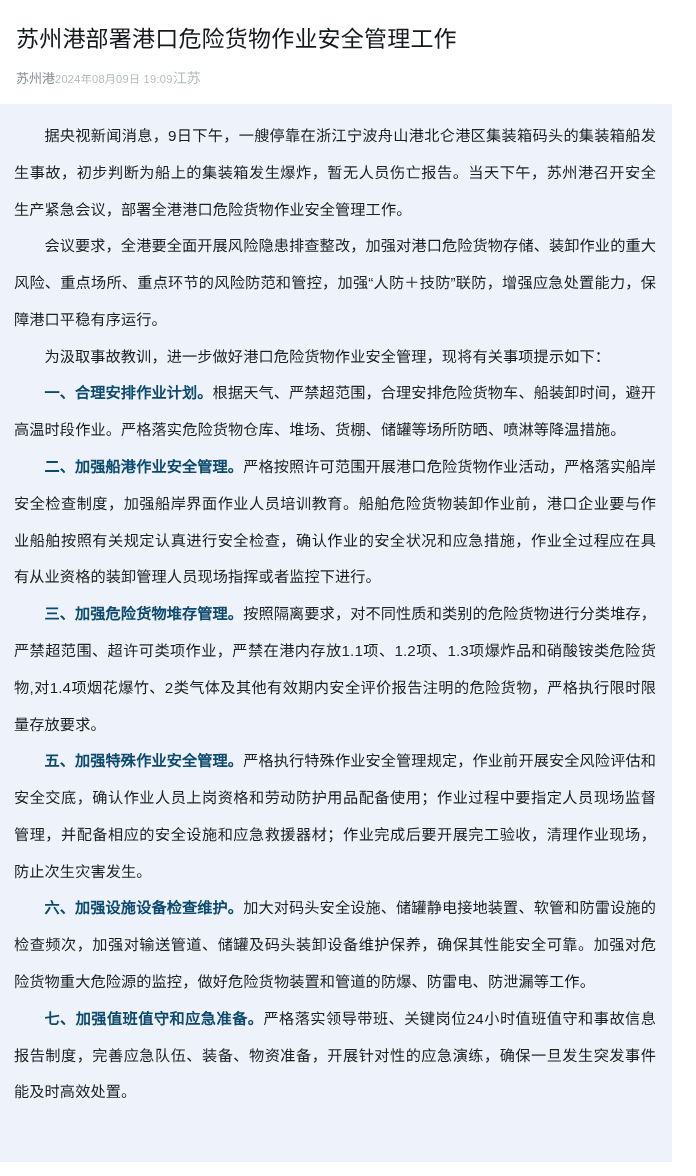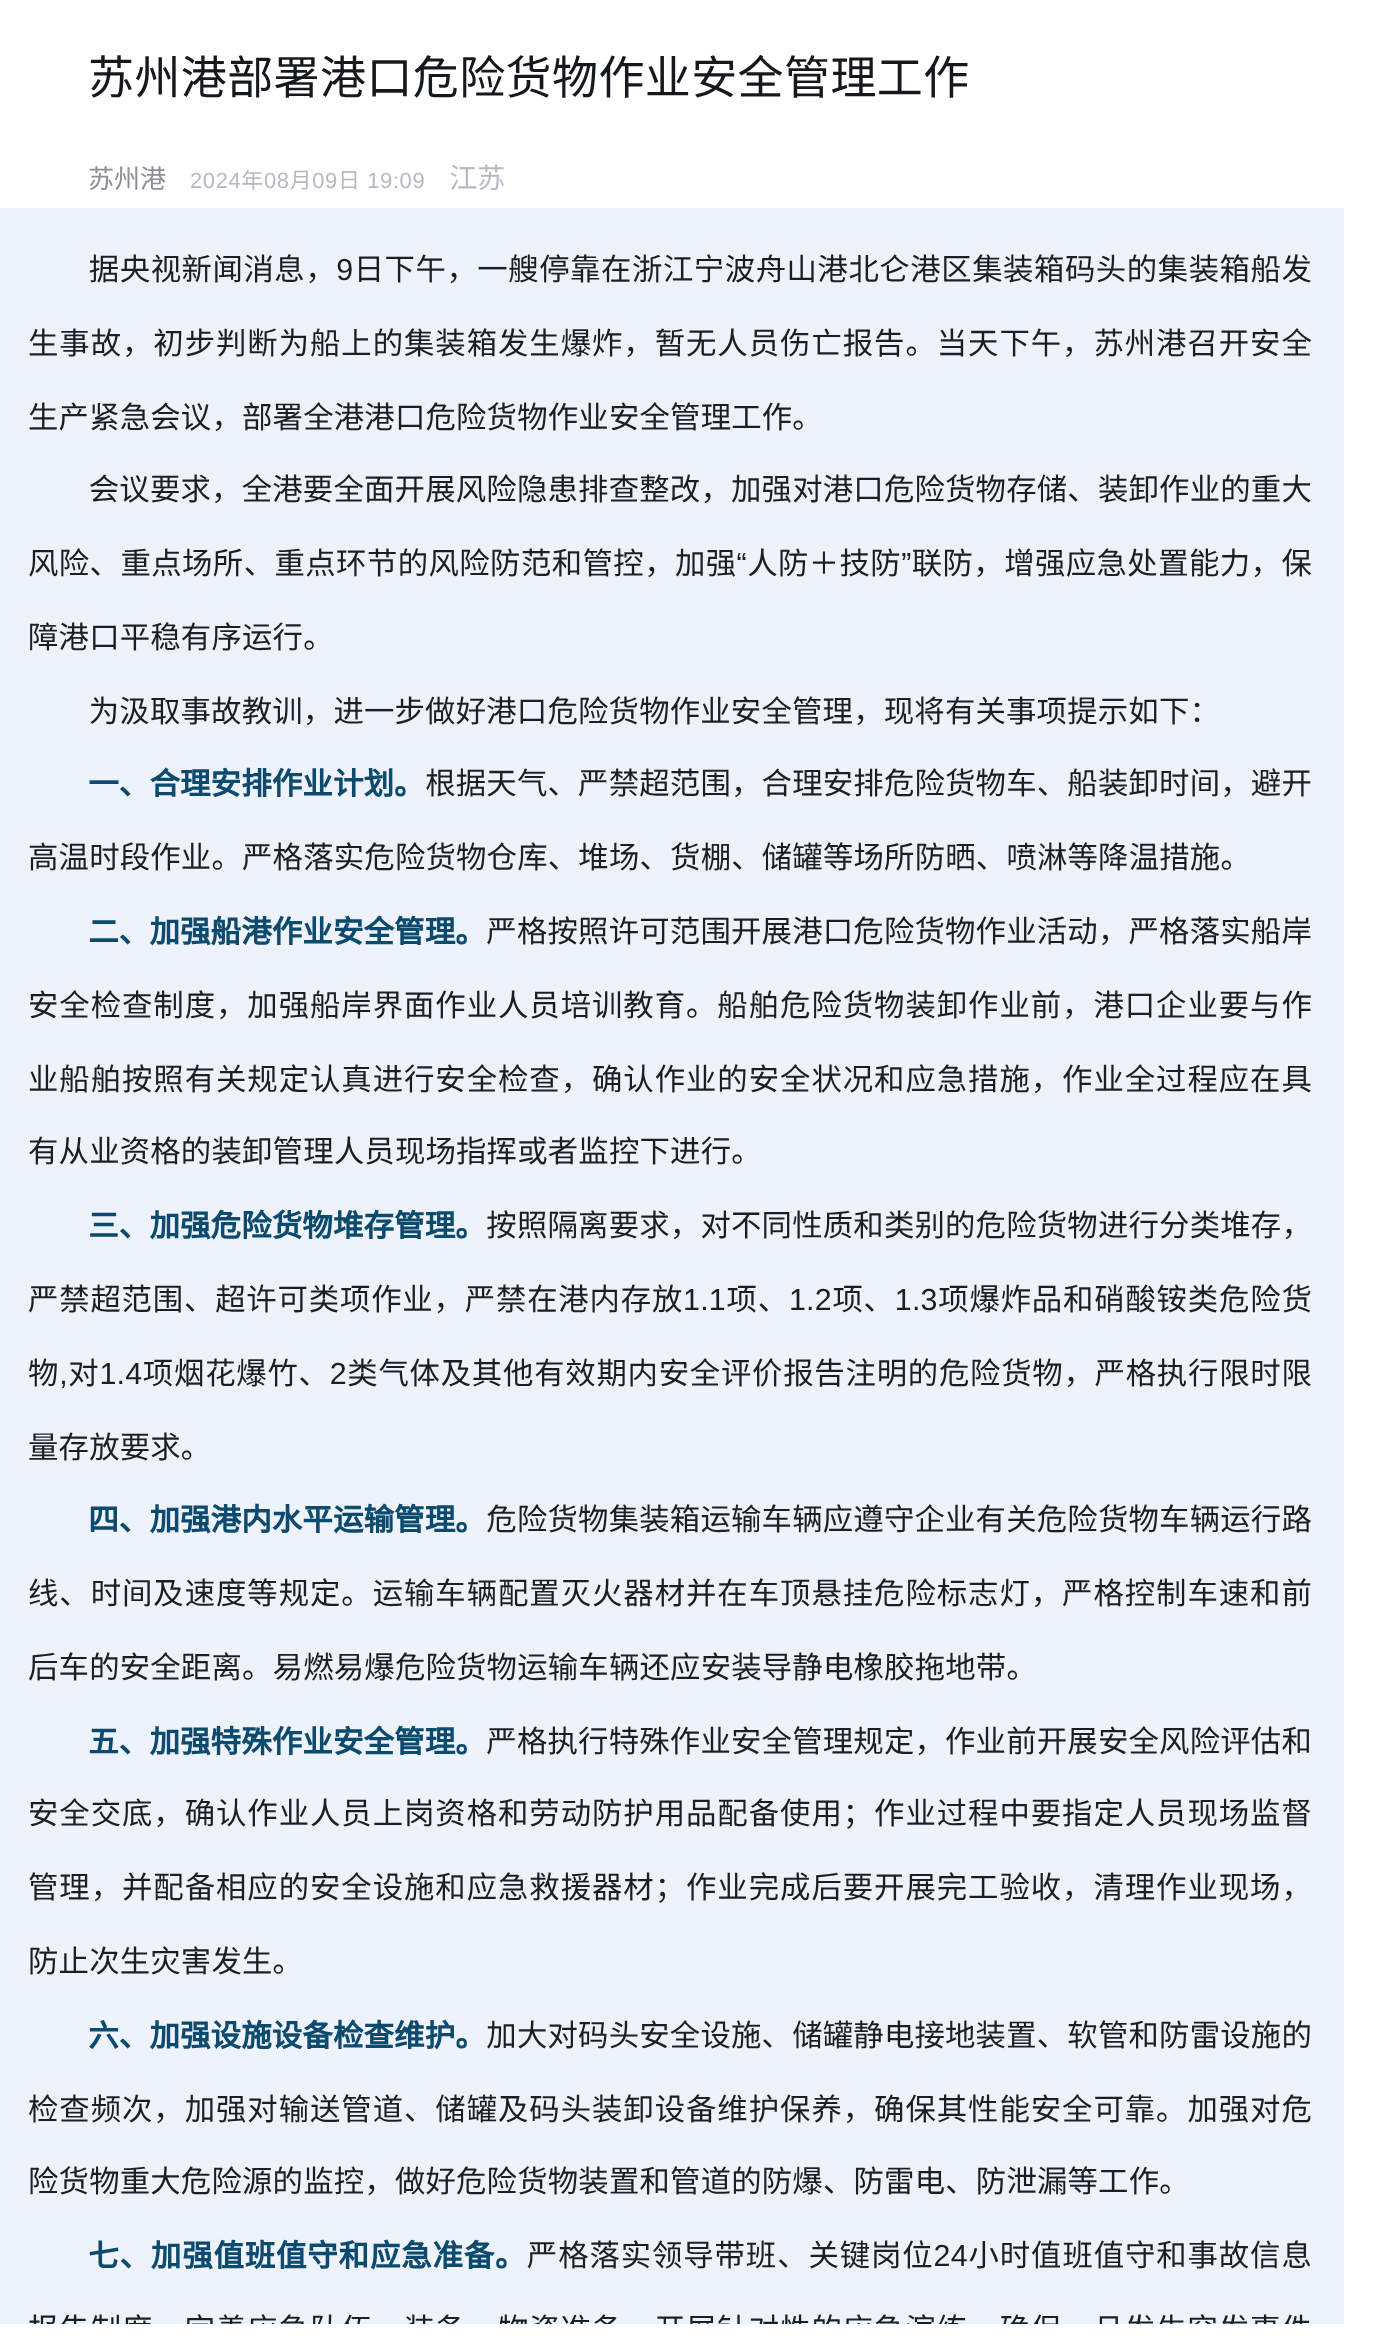--- a/index.html
+++ b/index.html
@@ -13,21 +13,20 @@
     font-family: "Liberation Sans", "DejaVu Sans", sans-serif;
     overflow: hidden;
   }
 
   .page {
     width: 632px;
     height: 1176px;
     position: relative;
     background: #ffffff;
     box-sizing: border-box;
-    padding-left: 28px;
   }
 
   
   .header {
     background: #ffffff;
     padding: 20px 16px 0 16px;
     box-sizing: border-box;
     height: 118px;
   }
 
@@ -35,26 +34,25 @@
     font-size: 23px;
     line-height: 1.32;
     color: #15181c;
     font-weight: 500;
     letter-spacing: 0.2px;
     margin: 0 0 0 0;
     padding-top: 4px;
   }
 
   .byline {
-    margin-top: 28px;
+    margin-top: 17px;
     font-size: 13px;
     line-height: 1;
     display: flex;
     align-items: baseline;
-    gap: 12px;
     white-space: nowrap;
   }
   .byline .source {
     color: #8a8f98;
     font-size: 13px;
   }
   .byline .datetime {
     color: #b5bac2;
     font-size: 11px;
     letter-spacing: 0.3px;
@@ -107,19 +105,18 @@
     </div>
   </div>
 
   <div class="body-panel" id="article-body">
   <p class="para"><span>据央视新闻消息，9日下午，一艘停靠在浙江宁波舟山港北仑港区集装箱码头的集装箱船发生事故，初步判断为船上的集装箱发生爆炸，暂无人员伤亡报告。当天下午，苏州港召开安全生产紧急会议，部署全港港口危险货物作业安全管理工作。</span></p>
       <p class="para"><span>会议要求，全港要全面开展风险隐患排查整改，加强对港口危险货物存储、装卸作业的重大风险、重点场所、重点环节的风险防范和管控，加强“人防＋技防”联防，增强应急处置能力，保障港口平稳有序运行。</span></p>
       <p class="para"><span>为汲取事故教训，进一步做好港口危险货物作业安全管理，现将有关事项提示如下：</span></p>
       <p class="para"><b class="lead">一、合理安排作业计划。</b><span>根据天气、严禁超范围，合理安排危险货物车、船装卸时间，避开高温时段作业。严格落实危险货物仓库、堆场、货棚、储罐等场所防晒、喷淋等降温措施。</span></p>
       <p class="para"><b class="lead">二、加强船港作业安全管理。</b><span>严格按照许可范围开展港口危险货物作业活动，严格落实船岸安全检查制度，加强船岸界面作业人员培训教育。船舶危险货物装卸作业前，港口企业要与作业船舶按照有关规定认真进行安全检查，确认作业的安全状况和应急措施，作业全过程应在具有从业资格的装卸管理人员现场指挥或者监控下进行。</span></p>
       <p class="para"><b class="lead">三、加强危险货物堆存管理。</b><span>按照隔离要求，对不同性质和类别的危险货物进行分类堆存，严禁超范围、超许可类项作业，严禁在港内存放1.1项、1.2项、1.3项爆炸品和硝酸铵类危险货物,对1.4项烟花爆竹、2类气体及其他有效期内安全评价报告注明的危险货物，严格执行限时限量存放要求。</span></p>
-      <p class="para"><b class="lead">四、加强港内水平运输管理。</b><span>危险货物集装箱运输车辆应遵守企业有关危险货物车辆运行路线、时间及速度等规定。运输车辆配置灭火器材并在车顶悬挂危险标志灯，严格控制车速和前后车的安全距离。易燃易爆危险货物运输车辆还应安装导静电橡胶拖地带。</span></p>
       <p class="para"><b class="lead">五、加强特殊作业安全管理。</b><span>严格执行特殊作业安全管理规定，作业前开展安全风险评估和安全交底，确认作业人员上岗资格和劳动防护用品配备使用；作业过程中要指定人员现场监督管理，并配备相应的安全设施和应急救援器材；作业完成后要开展完工验收，清理作业现场，防止次生灾害发生。</span></p>
       <p class="para"><b class="lead">六、加强设施设备检查维护。</b><span>加大对码头安全设施、储罐静电接地装置、软管和防雷设施的检查频次，加强对输送管道、储罐及码头装卸设备维护保养，确保其性能安全可靠。加强对危险货物重大危险源的监控，做好危险货物装置和管道的防爆、防雷电、防泄漏等工作。</span></p>
       <p class="para"><b class="lead">七、加强值班值守和应急准备。</b><span>严格落实领导带班、关键岗位24小时值班值守和事故信息报告制度，完善应急队伍、装备、物资准备，开展针对性的应急演练，确保一旦发生突发事件能及时高效处置。</span></p>
     </div>
 
 </div>
 
 </body></html>

